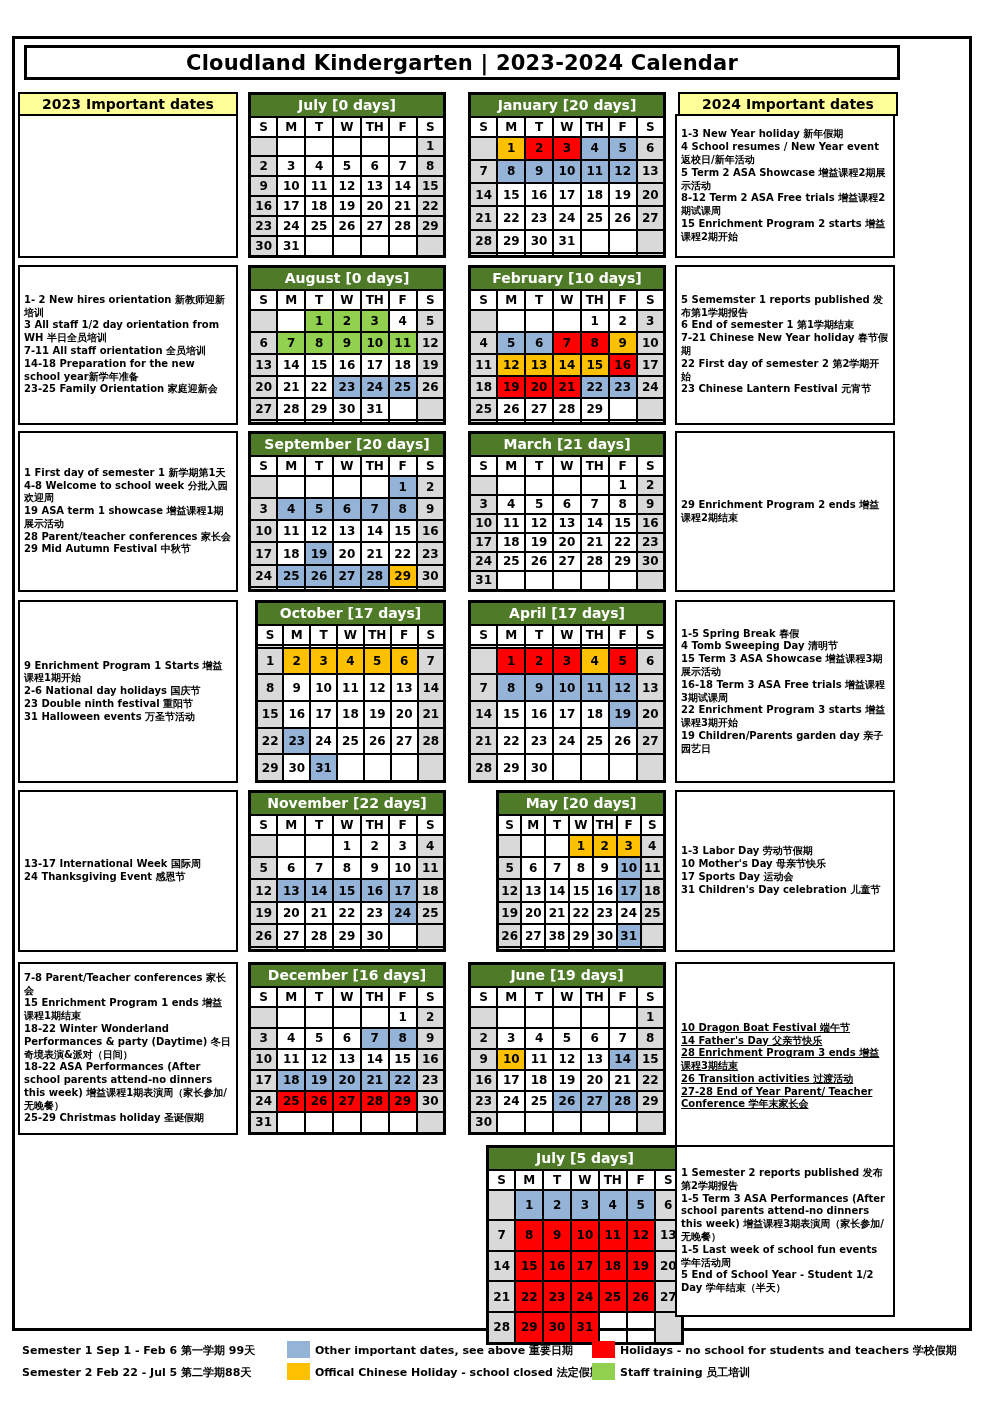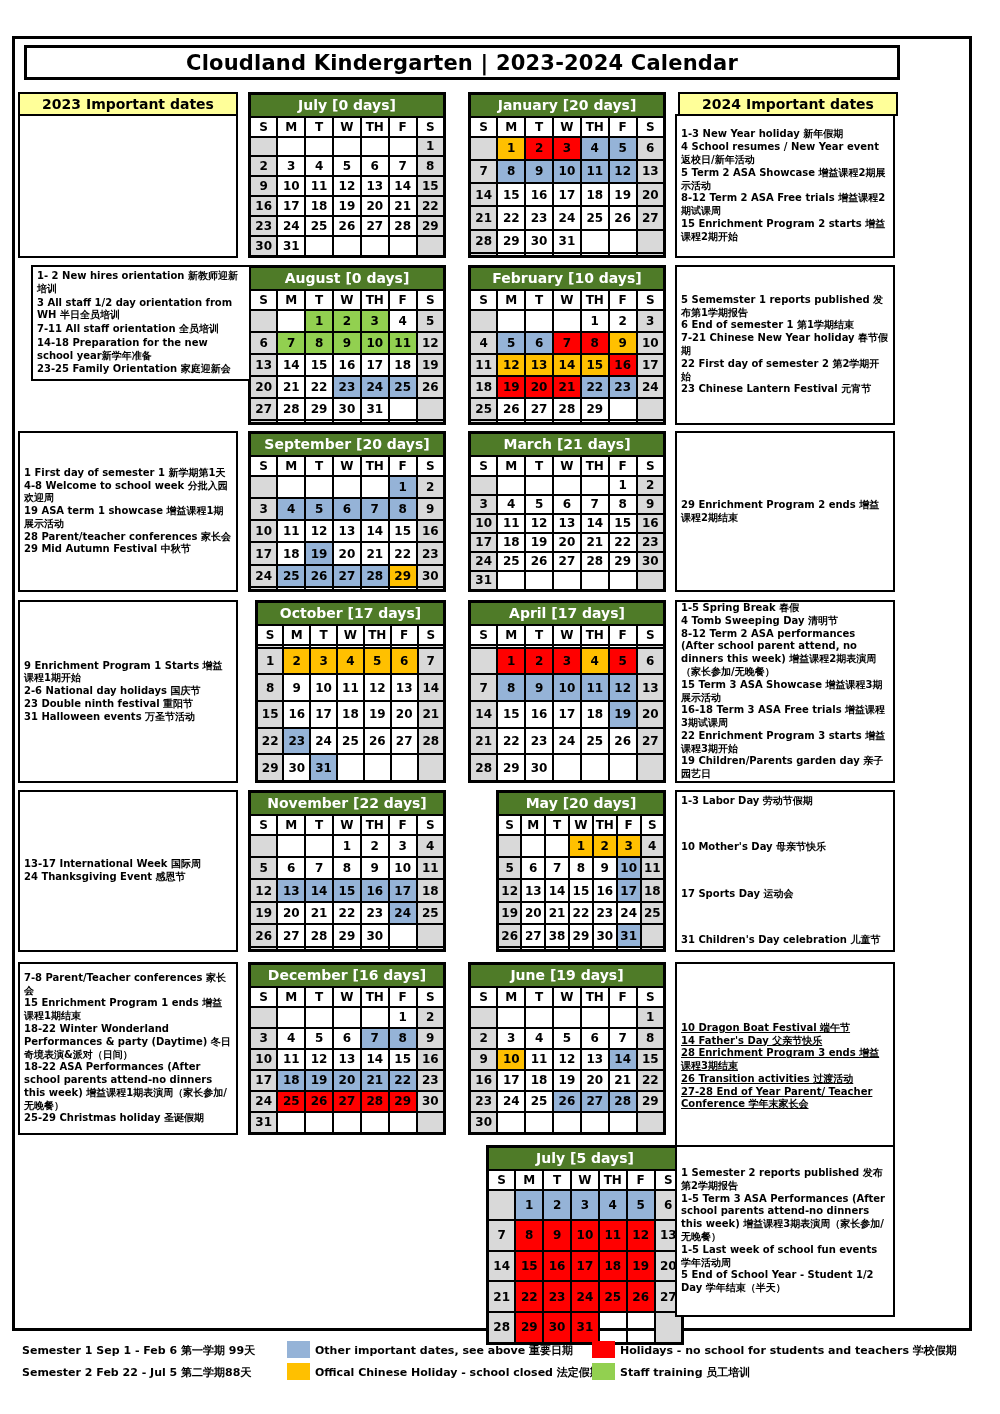--- a/index.html
+++ b/index.html
@@ -971,21 +971,21 @@
             <td class="c-red">29</td>
             <td class="c-red">30</td>
             <td class="c-red">31</td>
             <td></td>
             <td></td>
             <td class="we"></td>
           </tr>
         </tbody>
       </table>
     </div>
-    <div class="notes" style="left: 16px; top: 226px; height: 116px; justify-content: space-between;">
+    <div class="notes" style="left: 3px; top: 226px; height: 160px;">
       <div>1- 2 New hires orientation 新教师迎新培训</div>
       <div>3  All staff 1/2 day orientation from WH 半日全员培训</div>
       <div>7-11 All staff  orientation 全员培训</div>
       <div>14-18  Preparation for the new school year新学年准备</div>
       <div>23-25 Family Orientation 家庭迎新会</div>
     </div>
     <div class="notes" style="left: 3px; top: 392px; height: 161px;">
       <div>1  First day of  semester 1 新学期第1天</div>
       <div>4-8  Welcome to school week 分批入园欢迎周</div>
       <div>19  ASA term 1 showcase 增益课程1期展示活动</div>
@@ -1022,27 +1022,26 @@
       <div>7-21 Chinese New Year holiday 春节假期</div>
       <div>22 First day of semester 2 第2学期开始</div>
       <div>23 Chinese Lantern Festival 元宵节</div>
     </div>
     <div class="notes" style="left: 660px; top: 392px; height: 161px;">
       <div>29  Enrichment Program 2 ends 增益课程2期结束</div>
     </div>
     <div class="notes" style="left: 660px; top: 561px; height: 183px;">
       <div>1-5 Spring Break 春假</div>
       <div>4 Tomb Sweeping Day 清明节</div>
-      <div>8-12 Term 2 ASA performances (After school parent attend, no dinners this week) 增益课程2期表演周（家长参加/无晚餐）</div>
       <div>15 Term 3 ASA Showcase 增益课程3期展示活动</div>
       <div>16-18 Term 3 ASA Free trials 增益课程3期试课周</div>
       <div>22 Enrichment Program 3 starts 增益课程3期开始</div>
       <div>19 Children/Parents garden day 亲子园艺日</div>
     </div>
-    <div class="notes" style="left: 660px; top: 751px; height: 162px; justify-content: space-between;">
+    <div class="notes" style="left: 660px; top: 751px; height: 162px;">
       <div>1-3 Labor Day 劳动节假期</div>
       <div>10 Mother's Day  母亲节快乐</div>
       <div>17 Sports Day 运动会</div>
       <div>31 Children's Day celebration 儿童节</div>
     </div>
     <div class="notes" style="left: 660px; top: 923px; height: 209px; text-decoration: underline;">
       <div>10 Dragon Boat Festival 端午节</div>
       <div>14 Father's Day 父亲节快乐</div>
       <div>28 Enrichment Program 3 ends 增益课程3期结束</div>
       <div>26 Transition activities 过渡活动</div>

